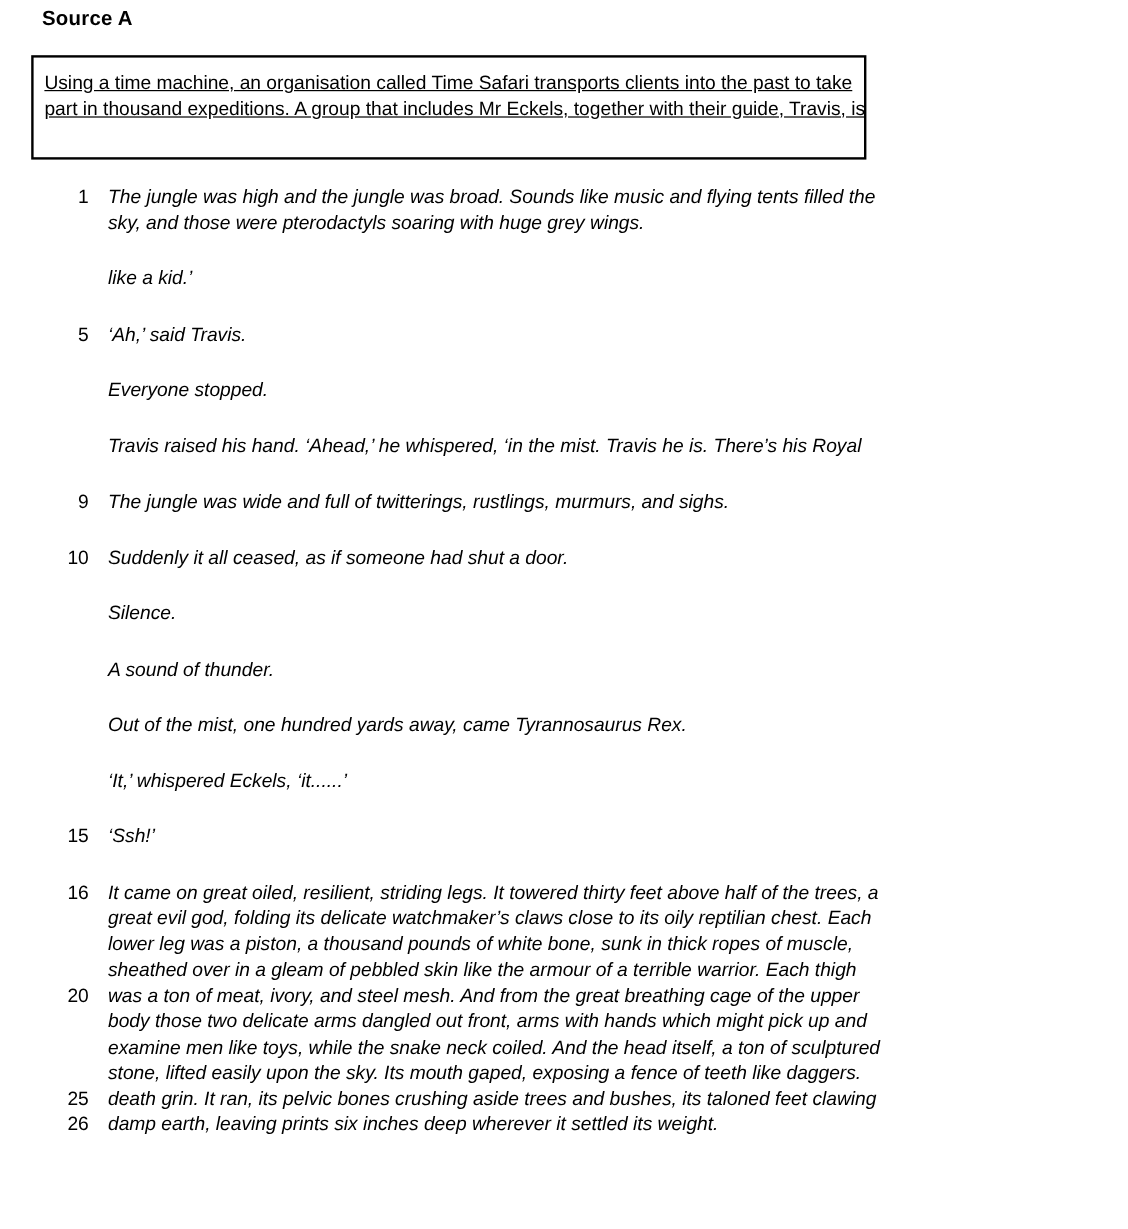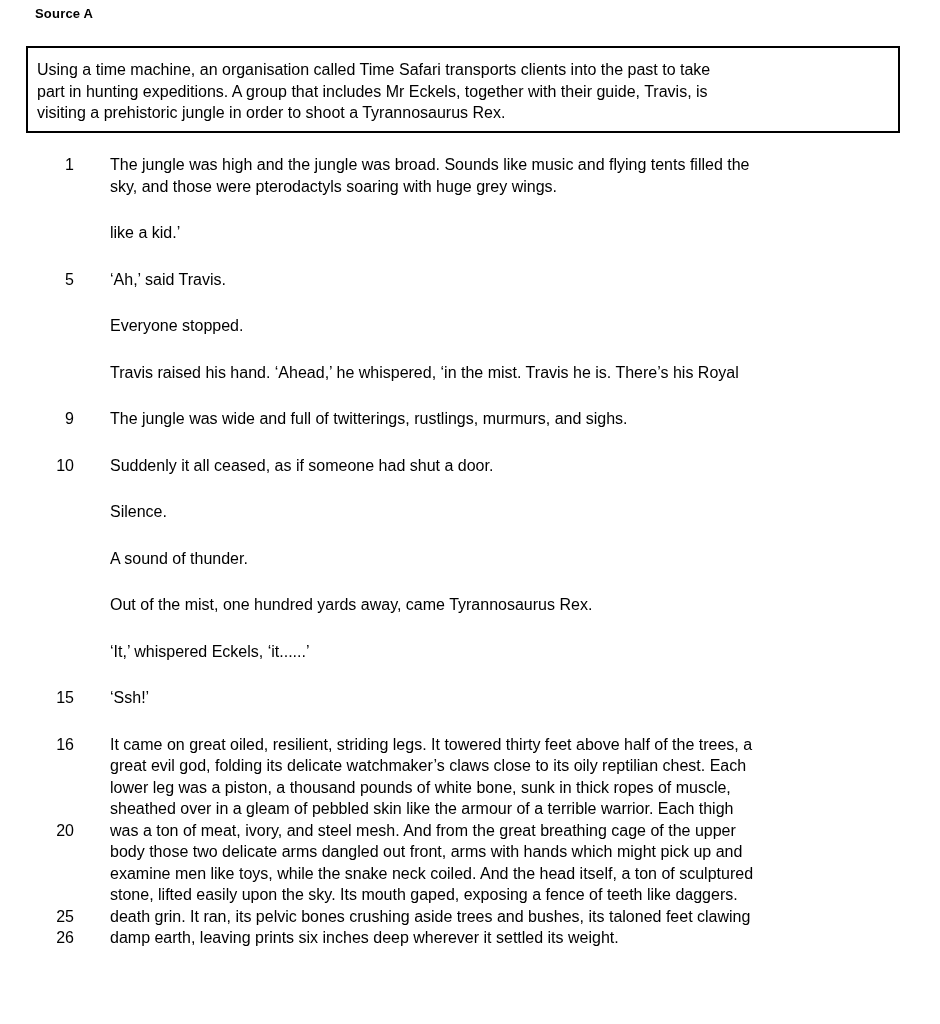--- a/index.html
+++ b/index.html
@@ -12,35 +12,36 @@
     height: 1024px;
     position: relative;
     font-family: "Liberation Sans", sans-serif;
     color: #000000;
     overflow: hidden;
   }
   .page-title {
     position: absolute;
     left: 35px;
     top: 6px;
-    font-size: 13px;
+    font-size: 17px;
     font-weight: bold;
     letter-spacing: 0.2px;
   }
   .intro-box {
     position: absolute;
     left: 26px;
     top: 46px;
-    width: 874px;
+    width: 696px;
     height: 87px;
     box-sizing: border-box;
     border: 2px solid #000000;
     padding: 11px 9px;
     font-size: 16px;
     line-height: 21.5px;
+    text-decoration: underline;
   }
   .box-line {
     white-space: pre;
   }
   .passage {
     position: absolute;
     left: 0;
     top: 154px;
     width: 940px;
     font-size: 16px;
@@ -55,32 +56,32 @@
   .line {
     display: flex;
     white-space: pre;
   }
   .line-num {
     flex: 0 0 74px;
     width: 74px;
     text-align: right;
   }
   .line-text {
-    margin-left: 36px;
+    margin-left: 16px;
+    font-style: italic;
   }
 </style>
 </head>
 <body>
 
 <div class="page-title">Source A</div>
 
 <div class="intro-box">
     <div class="box-line">Using a time machine, an organisation called Time Safari transports clients into the past to take</div>
-    <div class="box-line">part in hunting expeditions. A group that includes Mr Eckels, together with their guide, Travis, is</div>
-    <div class="box-line">visiting a prehistoric jungle in order to shoot a Tyrannosaurus Rex.</div>
+    <div class="box-line">part in thousand expeditions. A group that includes Mr Eckels, together with their guide, Travis, is</div>
   </div>
 
 <div class="passage">
     <div class="para">
       <div class="line"><span class="line-num">1</span><span class="line-text">The jungle was high and the jungle was broad. Sounds like music and flying tents filled the</span></div>
       <div class="line"><span class="line-num"></span><span class="line-text">sky, and those were pterodactyls soaring with huge grey wings.</span></div>
     </div>
     <div class="para">
       <div class="line"><span class="line-num"></span></div>
       <div class="line"><span class="line-num"></span><span class="line-text">like a kid.’</span></div>

